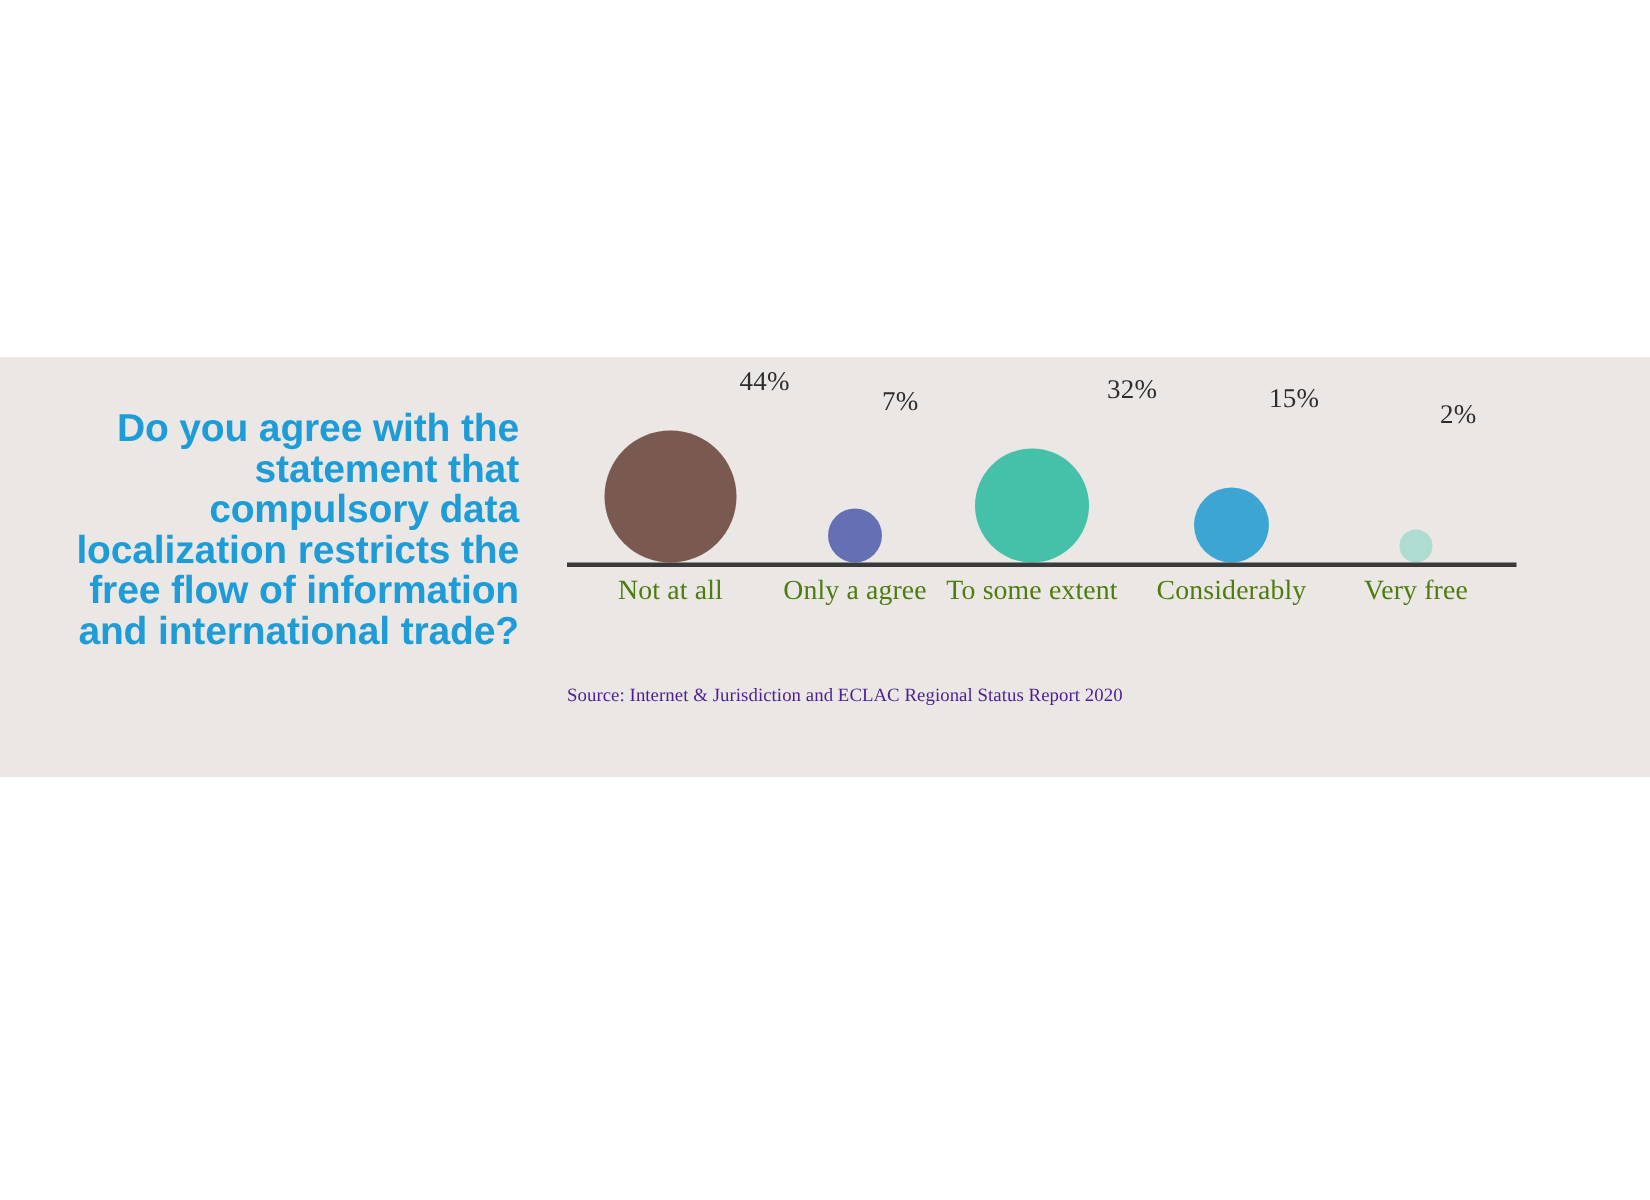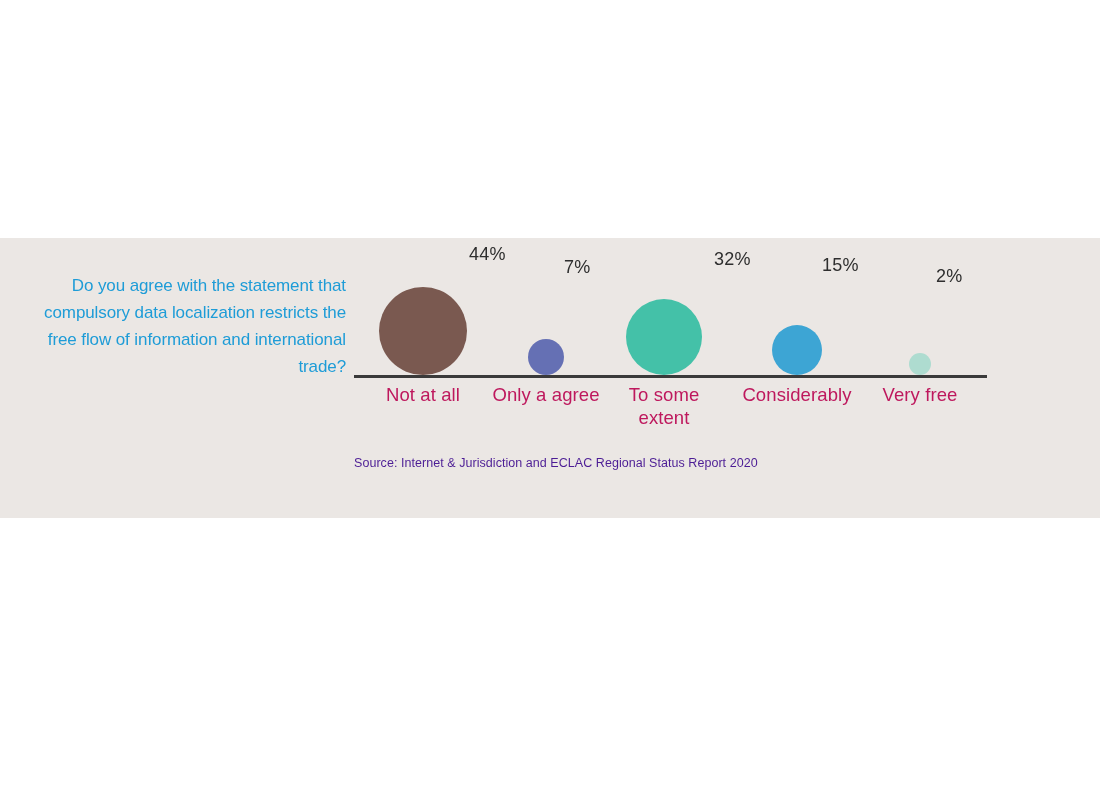--- a/index.html
+++ b/index.html
@@ -25,33 +25,34 @@
   }
 
   
   #question-heading {
     position: absolute;
     left: 40px;
     top: 34px;
     width: 306px;
     text-align: right;
     color: #1E9CD7;
-    font-weight: normal;
-    font-size: 17px;
+    font-weight: bold;
+    font-size: 26px;
     line-height: 27px;
     letter-spacing: -0.1px;
   }
 
   
   #plot-area {
     position: absolute;
-    left: 354px;
+    left: 378px;
     top: 0;
     width: 640px;
     height: 280px;
+    font-family: Liberation Serif, serif;
   }
 
   #bubble-row {
     position: absolute;
     left: 0;
     top: 0;
     width: 633px;
     height: 137px;
   }
 
@@ -94,21 +95,21 @@
     top: 145px;
     width: 633px;
     height: 60px;
   }
 
   .category-label {
     position: absolute;
     top: 0;
     text-align: center;
     font-size: 18.5px;
-    color: #be185d;
+    color: #4d7c0f;
     line-height: 23px;
     letter-spacing: 0.1px;
   }
 
   
   #source-note {
     position: absolute;
     left: 0;
     top: 218px;
     font-size: 12.5px;

